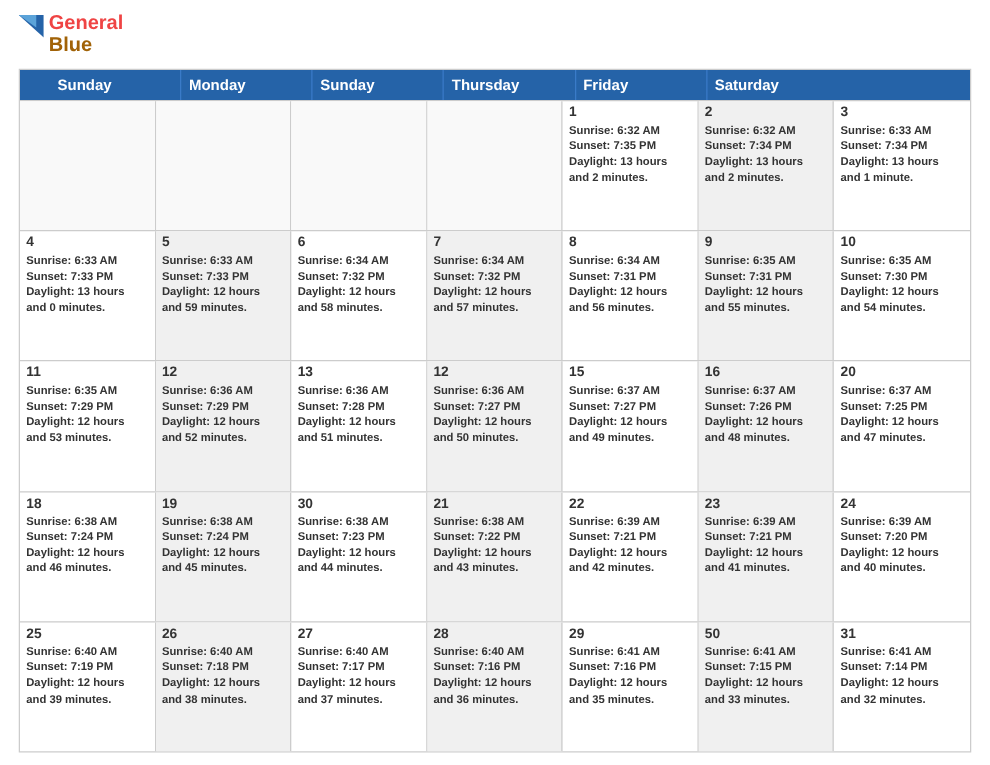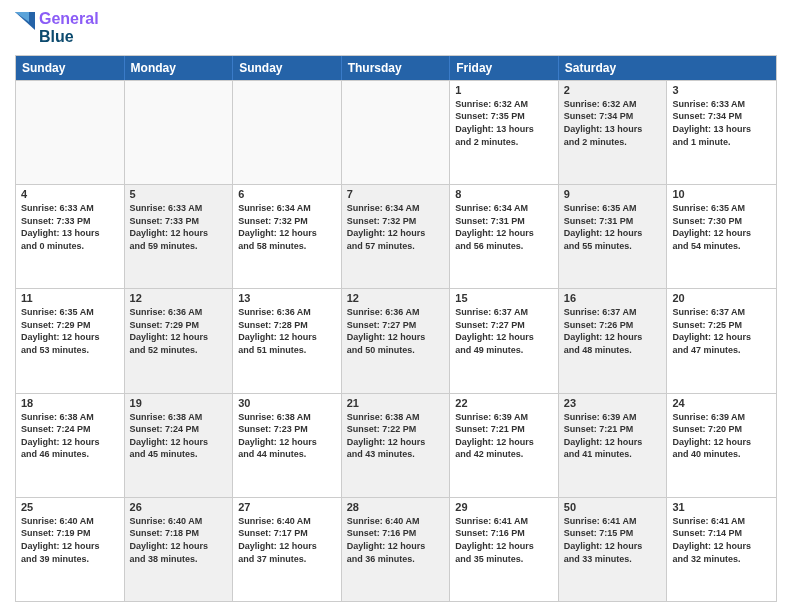--- a/index.html
+++ b/index.html
@@ -43,20 +43,21 @@
     .calendar {
       flex: 1;
       display: flex;
       flex-direction: column;
       border: 1px solid #ccc;
     }
     .cal-header-row {
       display: grid;
       grid-template-columns: repeat(7, 1fr);
       background: #2563a8;
+      padding-left: 24px;
     }
     .cal-header-cell {
       color: #fff;
       font-size: 12px;
       font-weight: bold;
       padding: 5px 6px;
       border-right: 1px solid #3a7bc8;
       text-align: left;
     }
     .cal-header-cell:last-child { border-right: none; }
@@ -100,22 +101,22 @@
 <body>
 
 <div class="page">
   <div class="header">
     <div class="logo">
         <svg width="20" height="32" viewBox="0 0 20 32">
           <polygon points="0,0 20,0 20,18" fill="#2563a8"></polygon>
           <polygon points="0,0 14,0 14,10" fill="#5ba3d9"></polygon>
         </svg>
         <div style="display: flex; flex-direction: column; line-height: 1.15;">
-          <span style="font-size: 16px; font-weight: bold; color: #8b5cf6;">General</span>
-          <span style="font-size: 16px; font-weight: bold; color: #0c4a6e;">Blue</span>
+          <span style="font-size: 16px; font-weight: bold; color: #ef4444;">General</span>
+          <span style="font-size: 16px; font-weight: bold; color: #a16207;">Blue</span>
         </div>
       </div>
     <div class="title-block">
       <div class="month-year"></div>
       <div class="location"></div>
     </div>
   </div>
 
   <div class="calendar">
     <div class="cal-header-row">

